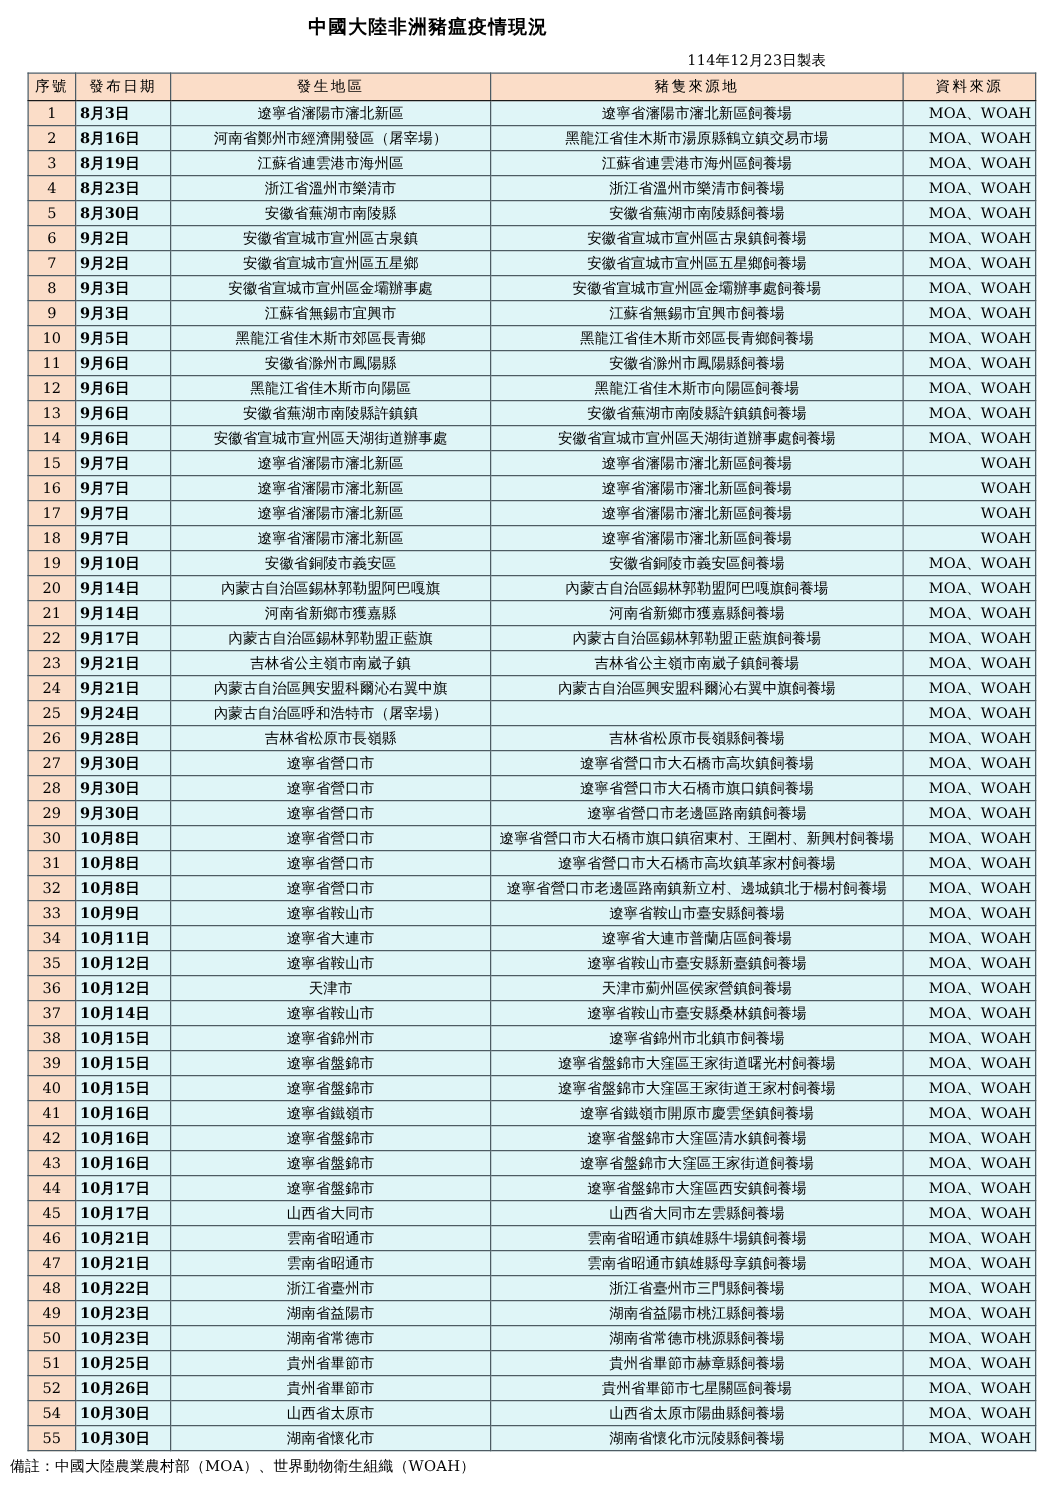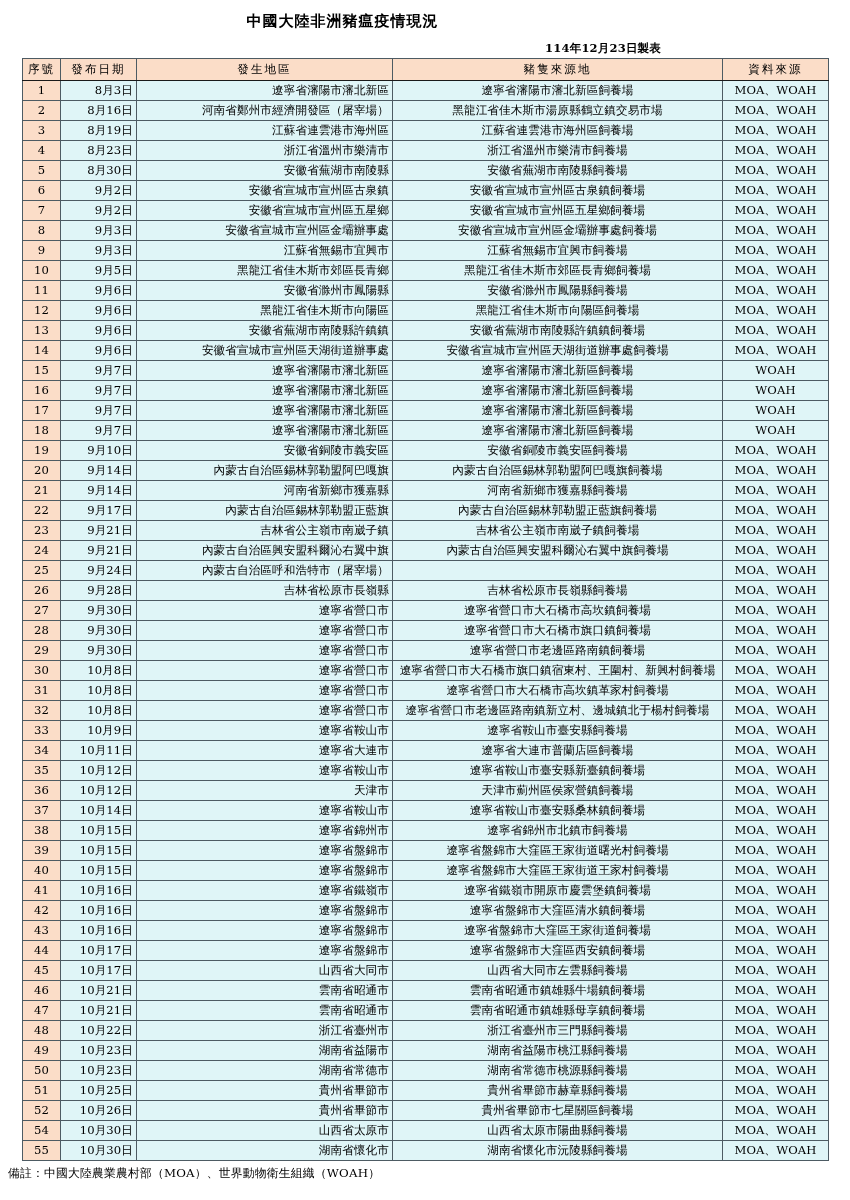--- a/index.html
+++ b/index.html
@@ -33,21 +33,20 @@
     font-family: "DejaVu Serif", "Liberation Serif", serif;
   }
   .compiled-date {
     text-align: right;
     font-size: 11.5px;
     line-height: 14px;
     margin: 0;
     padding-right: 24px;
     padding-top: 11px;
     letter-spacing: 0.2px;
-    font-weight: bold;
   }
   .table-wrap {
     padding: 0 20px 0 22px;
     margin-top: 3px;
   }
   table.epidemic {
     border-collapse: collapse;
     width: 806px;
     table-layout: fixed;
     border: 1.4px solid #1a1a1a;
@@ -72,25 +71,25 @@
     border-bottom: 1.2px solid #1a1a1a;
   }
   table.epidemic tbody td {
     background: #dff5f7;
     height: 19px;
   }
   table.epidemic tbody td.c-no {
     background: #fbddc8;
     text-align: center;
   }
-  td.c-date { text-align: right; }
-  td.c-loc  { text-align: right; padding-left: 5px; }
+  td.c-date { text-align: left; font-weight: bold; }
+  td.c-loc  { text-align: center; padding-left: 5px; }
   td.c-src  { text-align: center; padding-left: 5px; }
   td.c-org  {
-    text-align: center;
+    text-align: right;
     padding-left: 4px;
     font-family: "Liberation Sans", sans-serif;
     font-size: 11.2px;
     letter-spacing: 0.2px;
   }
   col.w-no   { width: 38px; }
   col.w-date { width: 76px; }
   col.w-loc  { width: 256px; }
   col.w-src  { width: 330px; }
   col.w-org  { width: 106px; }

